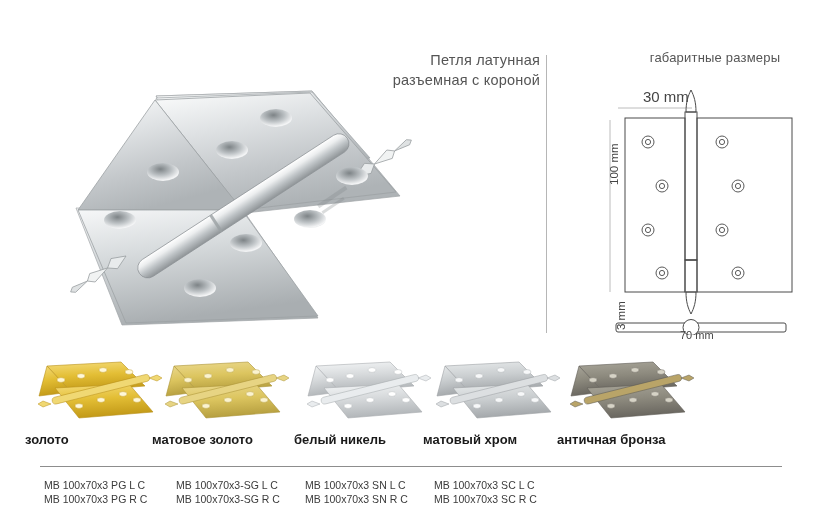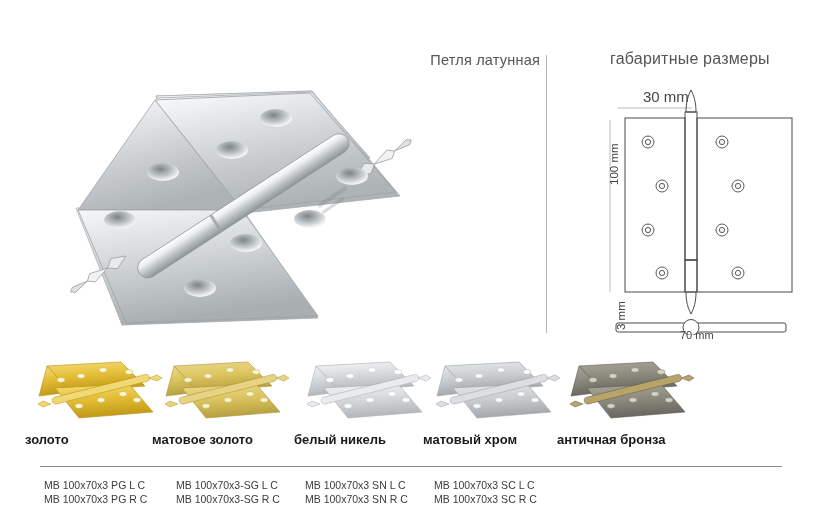--- a/index.html
+++ b/index.html
@@ -19,22 +19,22 @@
     left:300px;top:50px;width:240px;
     text-align:right;
     font-size:14.5px;
     line-height:20px;
     color:#555;
     letter-spacing:.2px;
   }
   .dim-title{
     position:absolute;
     left:610px;top:50px;width:210px;
-    text-align:left;
-    font-size:16px;
+    text-align:center;
+    font-size:13px;
     color:#555;
     letter-spacing:.2px;
   }
   .divider{
     position:absolute;
     left:546px;top:55px;
     width:1px;height:278px;
     background:#b6b6b6;
   }
 
@@ -98,20 +98,21 @@
     white-space:nowrap;
   }
 </style>
 </head>
 <body>
 
 <div class="stage">
 
   <div class="title">
     <div>Петля латунная</div>
+    <div>разъемная с короной</div>
   </div>
 
   <div class="divider"></div>
 
   <div class="dim-title">габаритные размеры</div>
 
   <div class="photo">
     <svg width="360" height="250" viewBox="0 0 360 250">
       <defs>
         <linearGradient id="plateA" x1="0" y1="0" x2="0.4" y2="1">

